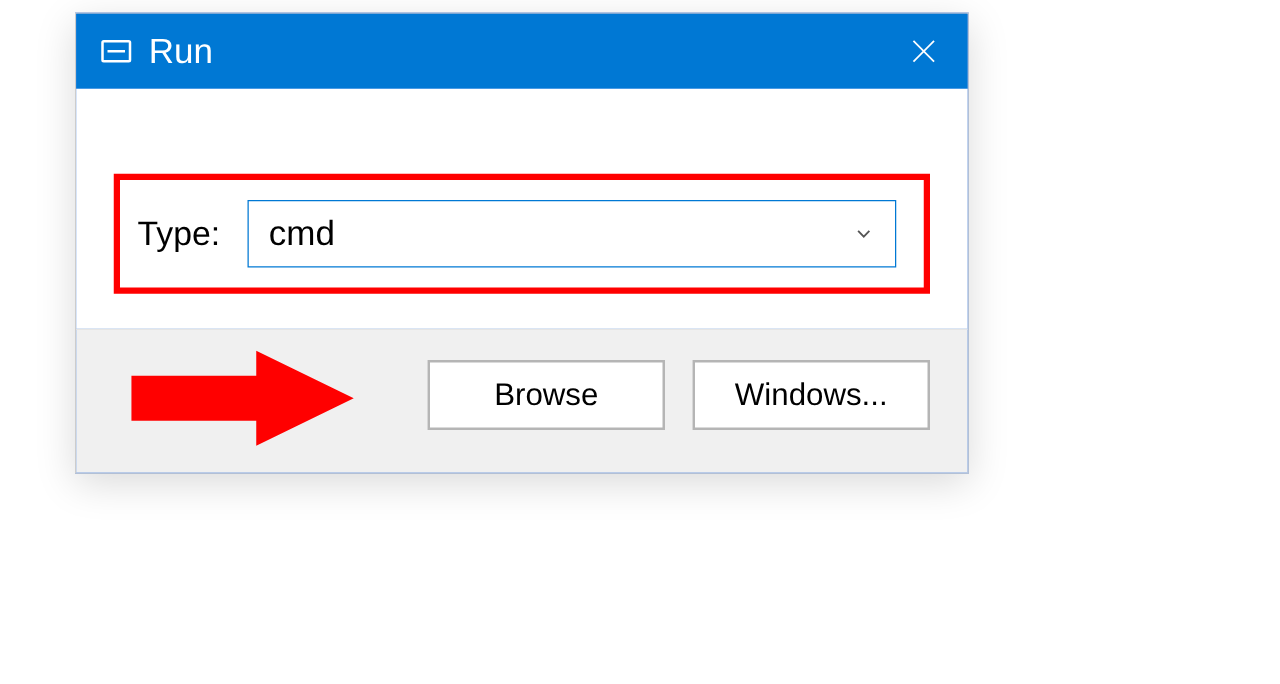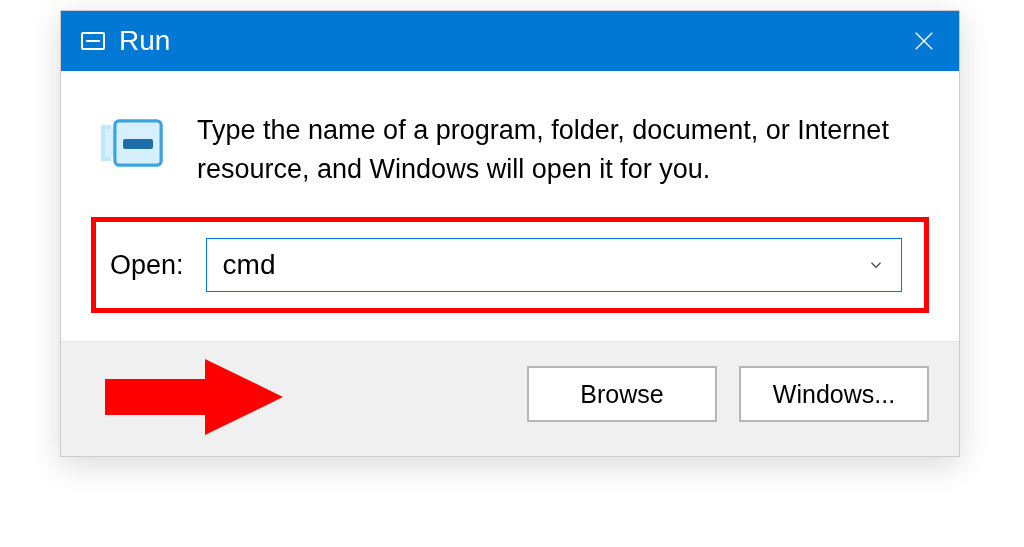--- a/index.html
+++ b/index.html
@@ -12,24 +12,25 @@
       width: 1024px;
       height: 547px;
       background: #ffffff;
       position: relative;
       overflow: hidden;
     }
     .dialog {
       position: absolute;
       left: 60px;
       top: 10px;
-      width: 900px;
+      width: 715px;
       border: 1px solid #ccc;
       background: #3b82f6;
       box-shadow: 0 8px 30px rgba(0,0,0,0.15);
+      text-align: right;
     }
     .titlebar {
       background: #0078d4;
       color: #fff;
       height: 60px;
       display: flex;
       align-items: center;
       justify-content: space-between;
       padding: 0 0 0 20px;
     }
@@ -175,36 +176,23 @@
     <div class="close-btn">
       <svg viewBox="0 0 24 24">
         <line x1="3" y1="3" x2="21" y2="21"></line>
         <line x1="21" y1="3" x2="3" y2="21"></line>
       </svg>
     </div>
   </div>
 
   <div class="body-upper">
 
-    <div class="desc-row">
-      <div class="run-icon">
-        <svg width="64" height="56" viewBox="0 0 64 56">
-          <polygon points="0,10 10,10 10,46 0,46" fill="#bfe8ff"></polygon>
-          <polygon points="4,14 14,14 14,42 4,42" fill="#d9f1ff"></polygon>
-          <rect x="14" y="6" width="46" height="44" rx="4" fill="#ffffff" stroke="#3aa3e3" stroke-width="3"></rect>
-          <rect x="14" y="6" width="46" height="44" rx="4" fill="#d6f0ff"></rect>
-          <rect x="14" y="6" width="46" height="44" rx="4" fill="none" stroke="#3aa3e3" stroke-width="3"></rect>
-          <rect x="22" y="24" width="30" height="10" rx="2" fill="#1b6ea8"></rect>
-        </svg>
-      </div>
-      <div class="desc-text">Type the name of a program, folder, document, or Internet resource, and Windows will open it for you.</div>
-    </div>
 
     <div class="open-section">
-      <span class="open-label">Open:</span>
+      <span class="open-label">Type:</span>
       <div class="open-combo">
         <span>cmd</span>
         <span class="chevron">
           <svg width="18" height="18" viewBox="0 0 24 24" fill="none" stroke="#555" stroke-width="2">
             <polyline points="6 9 12 15 18 9"></polyline>
           </svg>
         </span>
       </div>
     </div>
 

